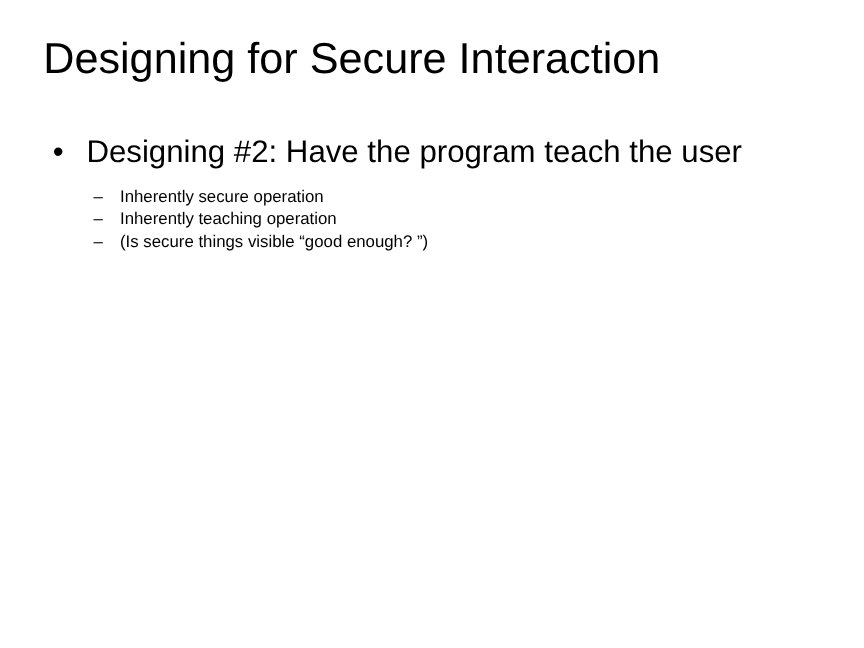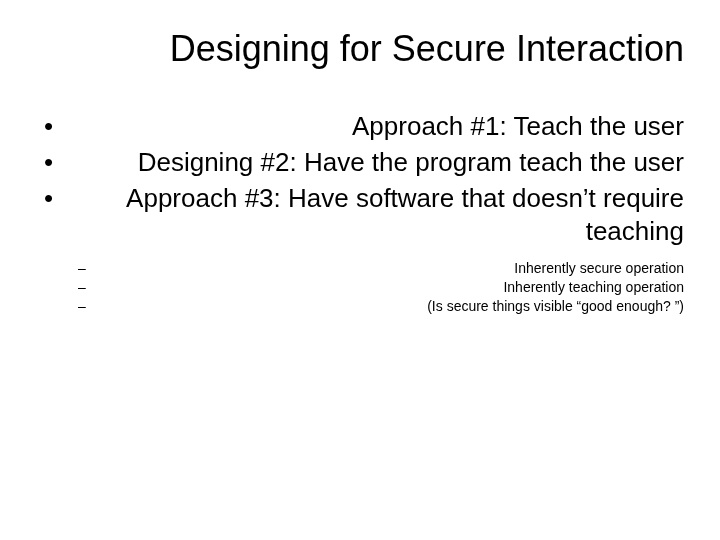--- a/index.html
+++ b/index.html
@@ -1,15 +1,15 @@
 <!DOCTYPE html>
 <html><head>
 <meta charset="utf-8">
 <style>
-  * { margin: 0; padding: 0; box-sizing: border-box; text-align: right; }
+  * { margin: 0; padding: 0; box-sizing: border-box; }
   body {
     width: 720px;
     height: 540px;
     background: #fff;
     font-family: Arial, Helvetica, sans-serif;
     color: #000;
     padding: 24px 36px;
   }
   .title {
     font-size: 36px;
@@ -52,22 +52,20 @@
     left: 0;
     top: 0;
   }
 </style>
 </head>
 <body>
 
 <h1 class="title">Designing for Secure Interaction</h1>
 
 <ul class="bullets">
-  <li>Approach #1: Teach the user</li>
   <li>Designing #2: Have the program teach the user</li>
-  <li>Approach #3: Have software that doesn’t require teaching</li>
 </ul>
 
 <ul class="dashes">
   <li>Inherently secure operation</li>
   <li>Inherently teaching operation</li>
   <li>(Is secure things visible “good enough? ”)</li>
 </ul>
 
 </body></html>

